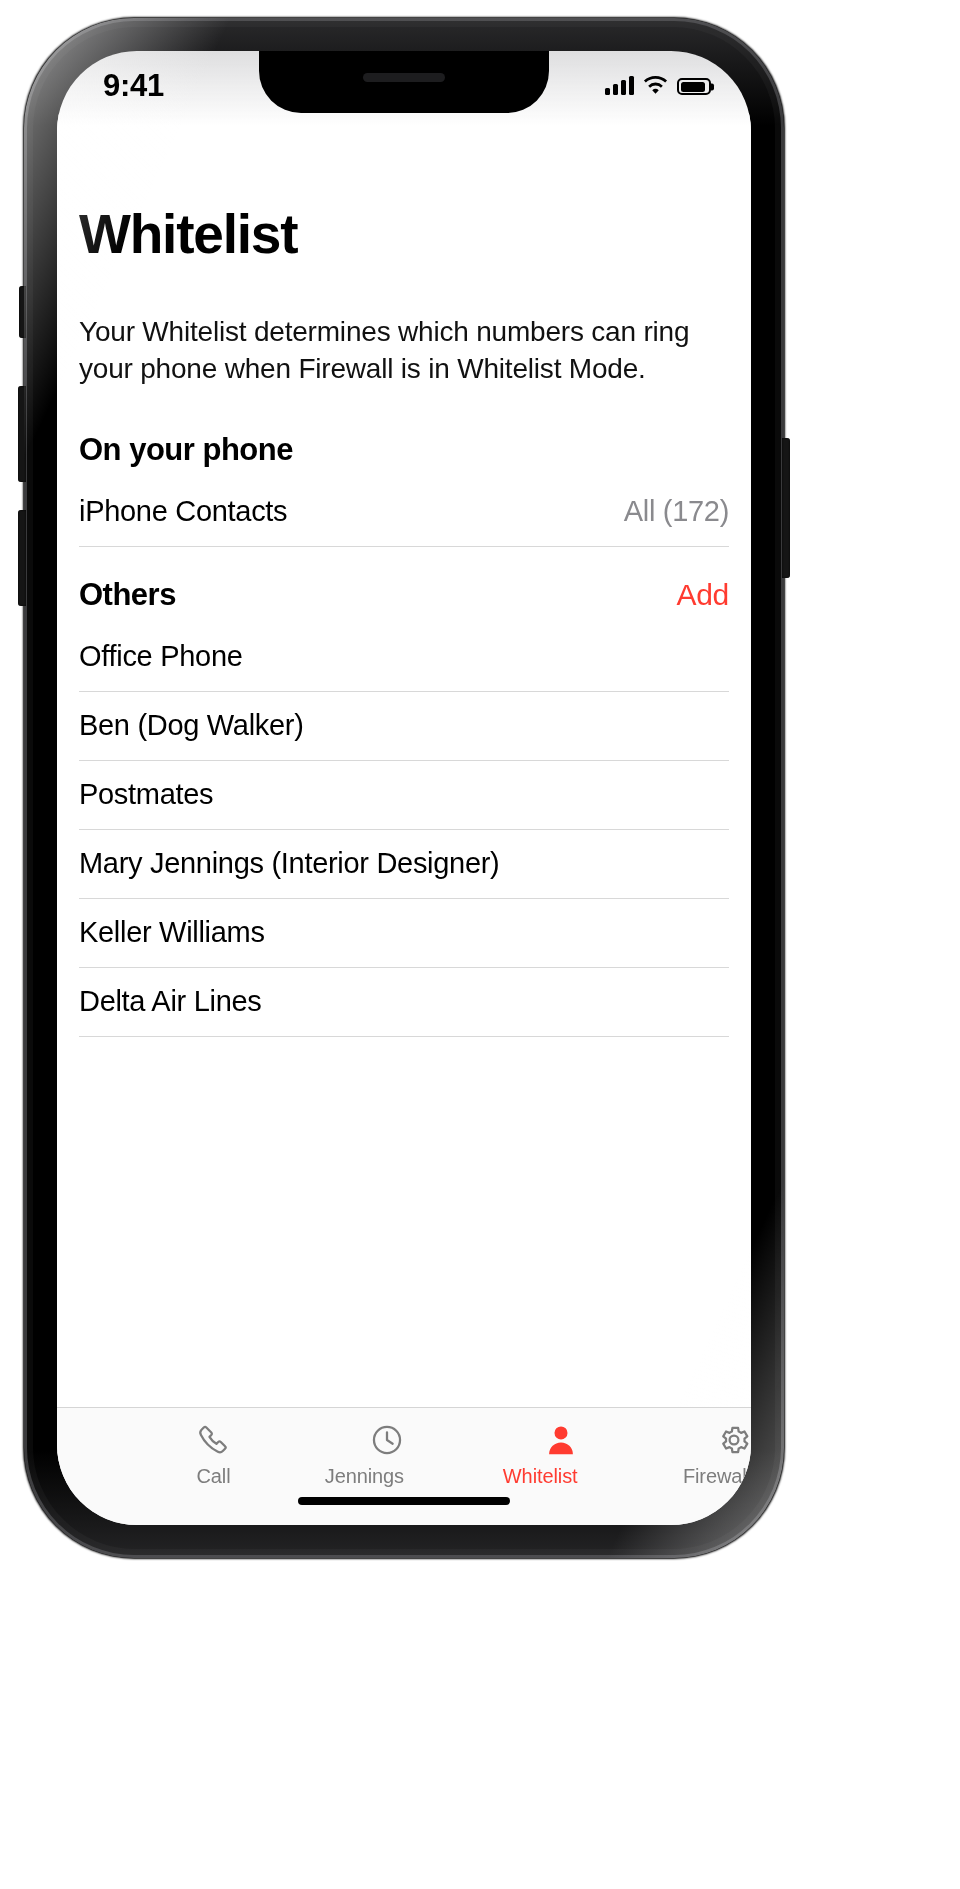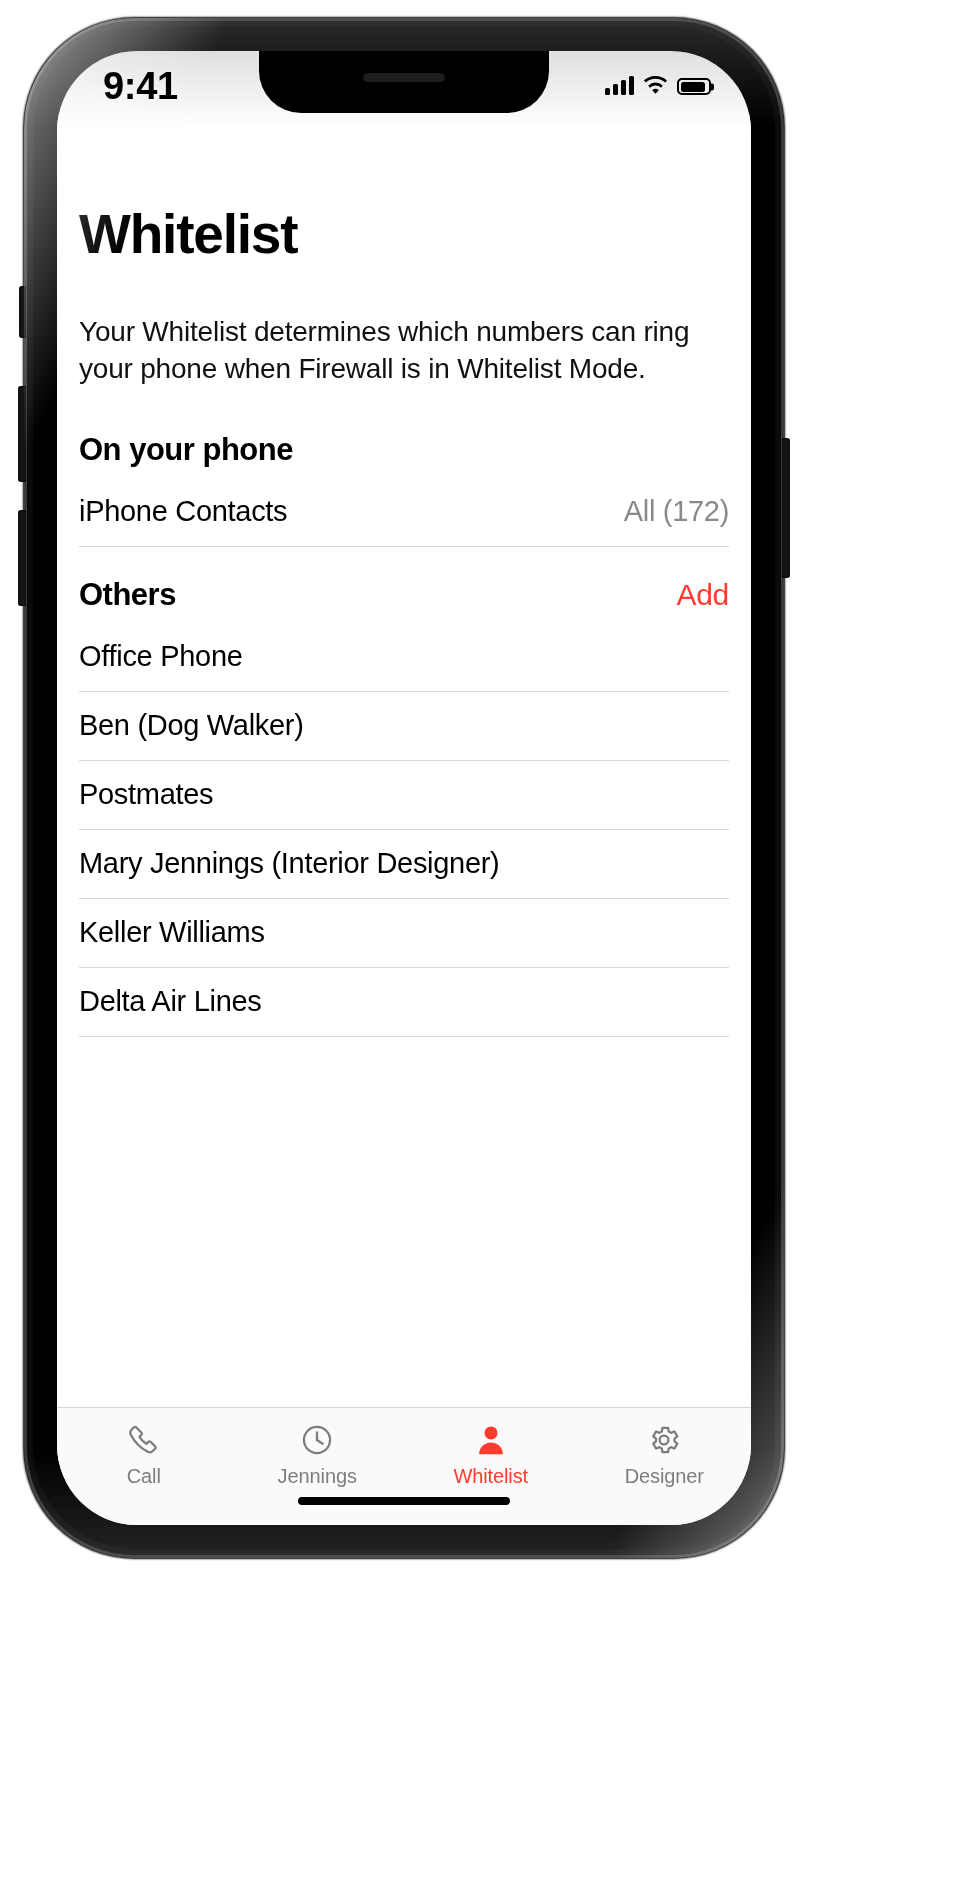--- a/index.html
+++ b/index.html
@@ -85,21 +85,21 @@
   
   .statusbar {
     position:absolute; top:0; left:0;
     width:100%; height:62px;
     display:flex; align-items:center;
     justify-content:space-between;
     padding:8px 40px 0 46px;
     z-index:45;
   }
   .status-time {
-    font-size:38px;
+    font-size:31px;
     font-weight:700;
     color:#000;
     letter-spacing:-.3px;
     font-family:"Liberation Sans", sans-serif;
   }
   .status-right {
     display:flex; align-items:flex-end; gap:9px;
     padding-bottom:2px;
   }
   .signal { display:flex; align-items:flex-end; gap:3px; height:20px; }
@@ -208,21 +208,21 @@
     border-top:1px solid #d5d5d5;
     display:flex;
     align-items:flex-start;
     padding-top:14px;
     z-index:30;
   }
   .tab {
     flex:1;
     display:flex;
     flex-direction:column;
-    align-items:center;
+    align-items:flex-end;
     gap:7px;
   }
   .tab-icon {
     height:36px;
     display:flex; align-items:center; justify-content:center;
   }
   .tab-label {
     font-size:20px;
     color:#7d7d7d;
     letter-spacing:-.1px;
@@ -355,21 +355,21 @@
           <span class="tab-label">Whitelist</span>
         </div>
 
         <div class="tab">
           <span class="tab-icon">
             <svg width="34" height="34" viewBox="0 0 24 24" aria-hidden="true">
               <path d="M19.4 13a7.6 7.6 0 0 0 0-2l2-1.6-2-3.4-2.4 1a7.6 7.6 0 0 0-1.7-1l-.4-2.6h-4l-.4 2.6a7.6 7.6 0 0 0-1.7 1l-2.4-1-2 3.4 2 1.6a7.6 7.6 0 0 0 0 2l-2 1.6 2 3.4 2.4-1a7.6 7.6 0 0 0 1.7 1l.4 2.6h4l.4-2.6a7.6 7.6 0 0 0 1.7-1l2.4 1 2-3.4z" fill="none" stroke="#7d7d7d" stroke-width="1.6" stroke-linejoin="round"></path>
               <circle cx="12" cy="12" r="3.1" fill="none" stroke="#7d7d7d" stroke-width="1.6"></circle>
             </svg>
           </span>
-          <span class="tab-label">Designer</span>
+          <span class="tab-label">Firewall</span>
         </div>
       </div>
 
       <div class="home-indicator"></div>
     </div>
 
     <div class="device-gloss"></div>
   </div>
 </div>
 

